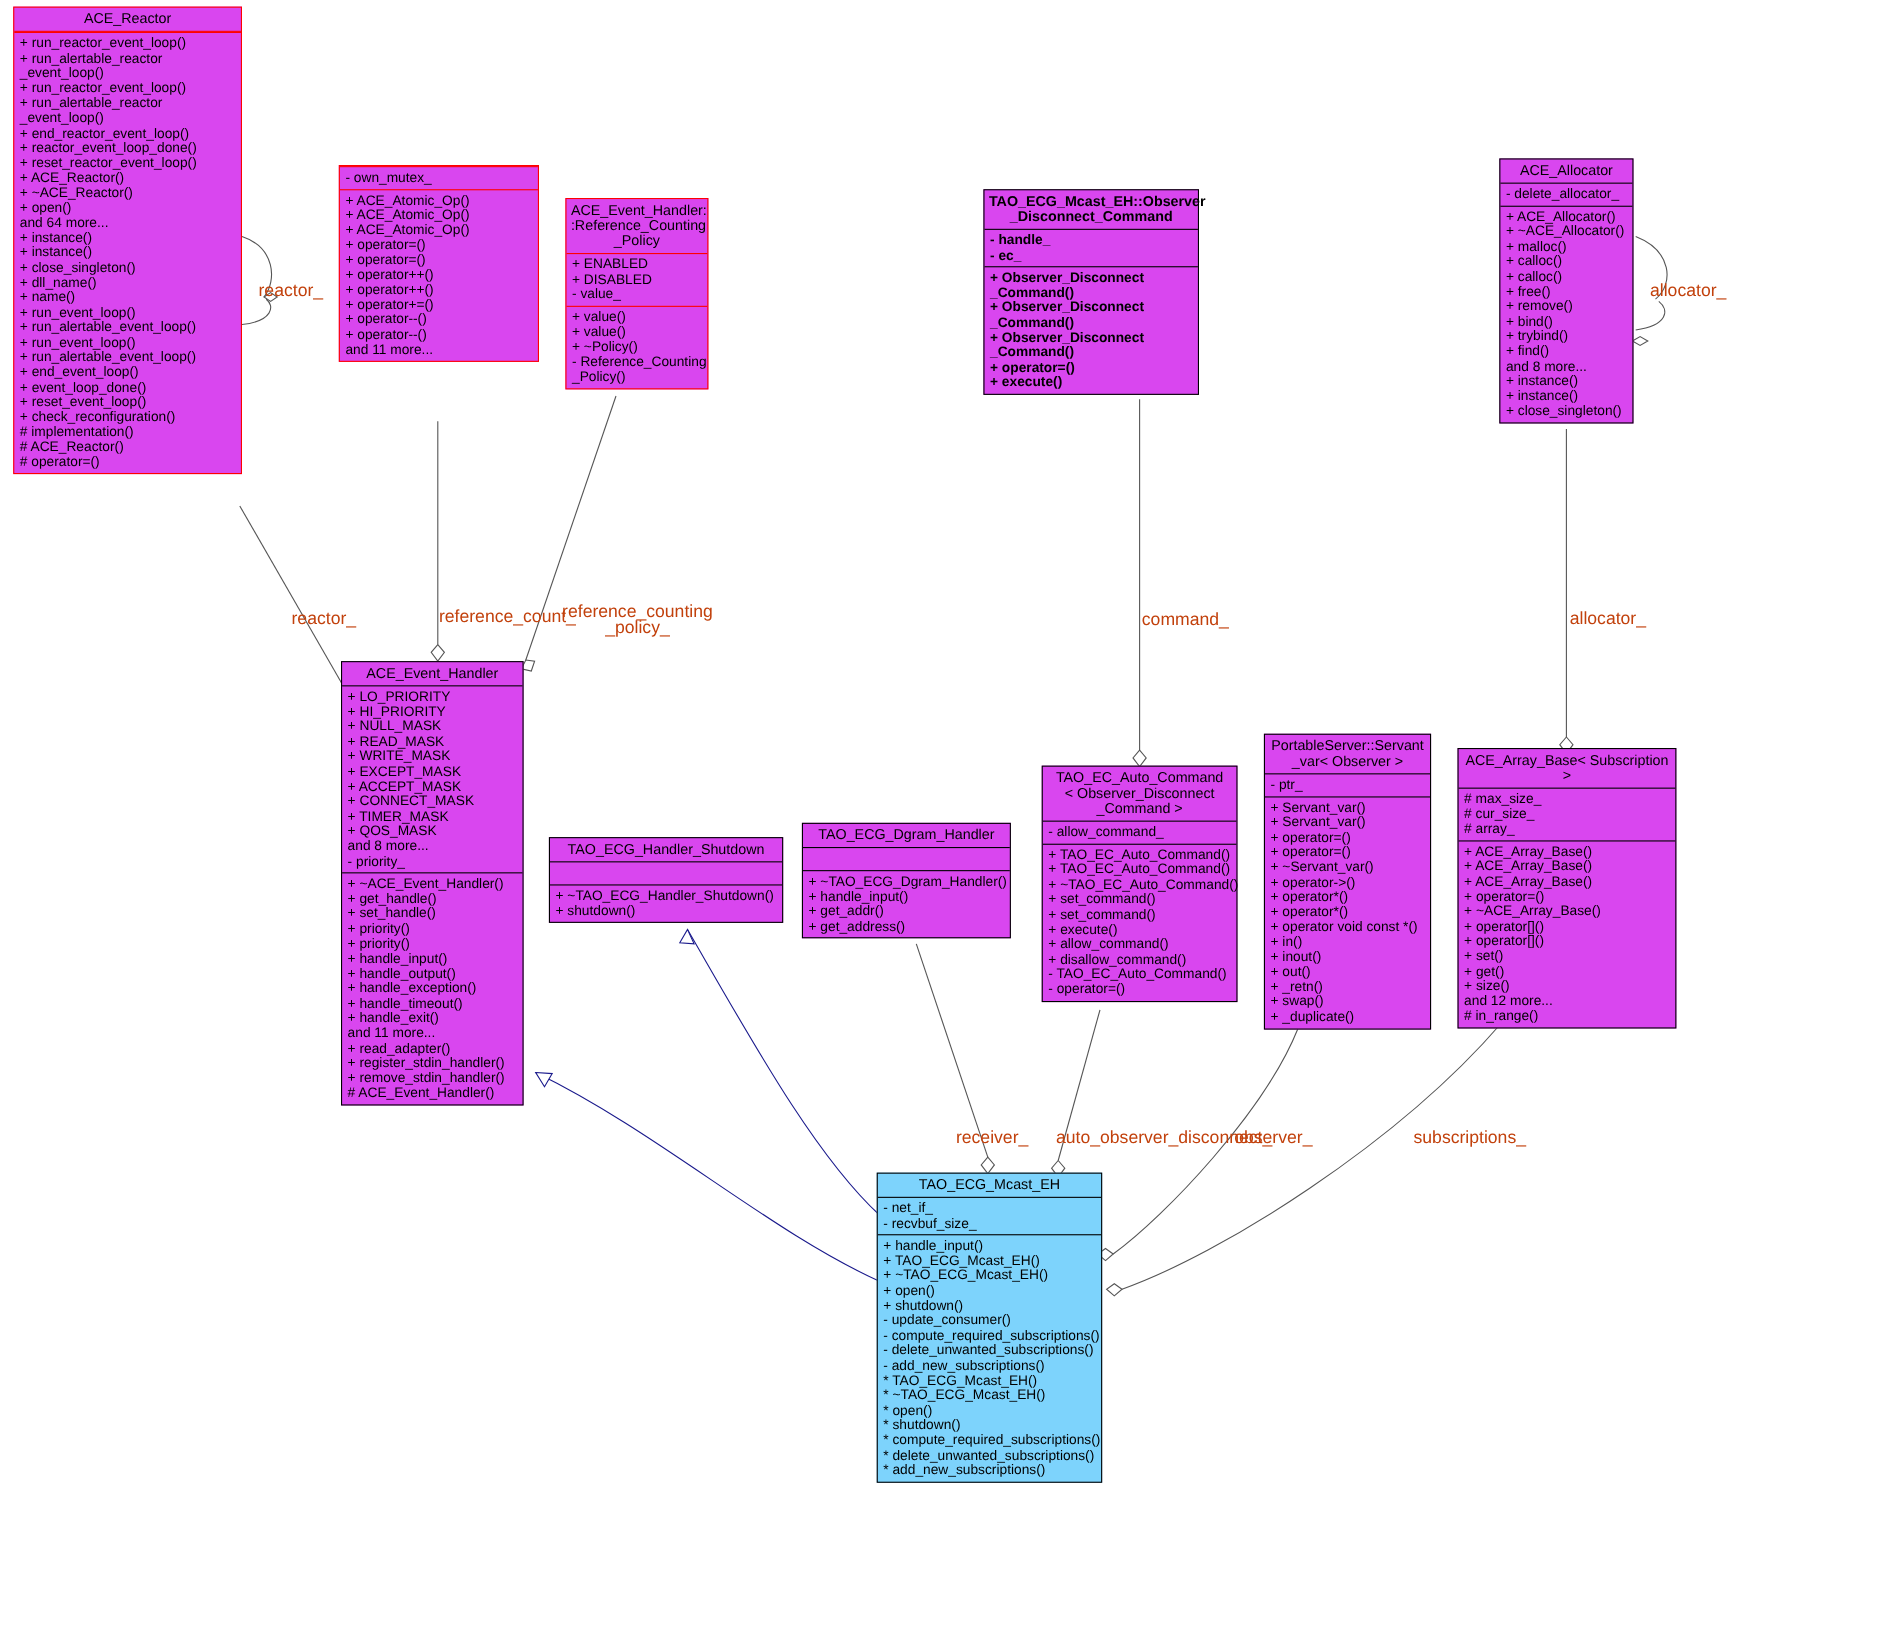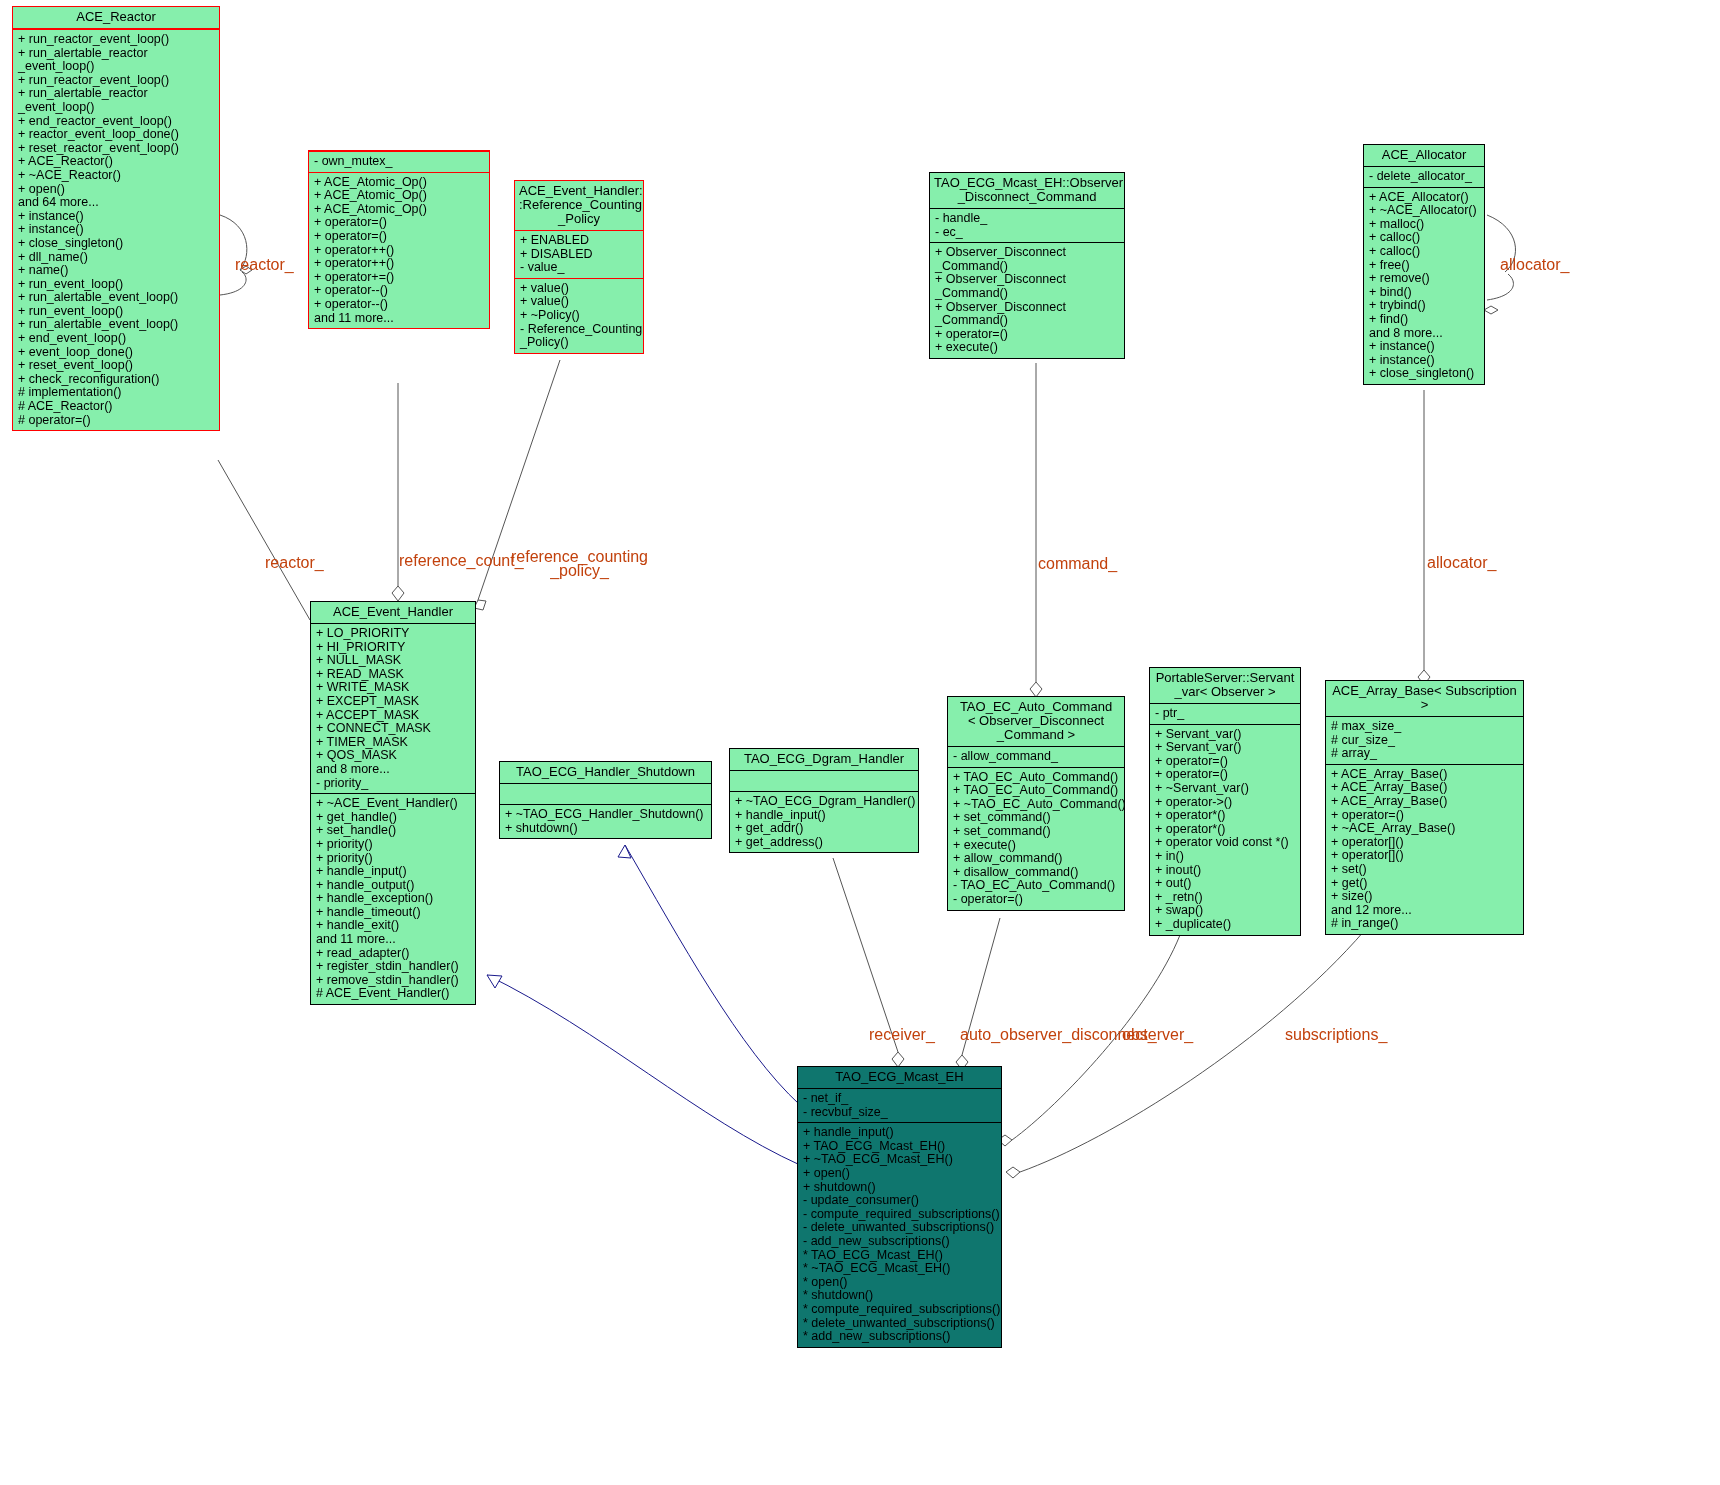--- a/index.html
+++ b/index.html
@@ -1,22 +1,22 @@
 <!DOCTYPE html>
 <html><head>
 <meta charset="utf-8">
 <style>
   html,body{margin:0;padding:0;background:#ffffff;}
   body{font-family:"Liberation Sans","DejaVu Sans",sans-serif;}
   #canvas{position:relative;width:1720px;height:1485px;background:#ffffff;overflow:hidden;}
   svg.edges{position:absolute;left:0;top:0;width:1720px;height:1485px;pointer-events:none;}
 
-  .uml{position:absolute;box-sizing:border-box;background:#86efac;border:1px solid #000;}
+  .uml{position:absolute;box-sizing:border-box;background:#d946ef;border:1px solid #000;}
   .uml.red{border:1px solid #ff0000;}
-  .uml.filled{background:#0f766e;}
+  .uml.filled{background:#7dd3fc;}
   .uml .title{font-size:13px;text-align:center;padding:3px 4px 4px 4px;line-height:14px;color:#000;}
   .uml .sep{height:1px;background:#000;}
   .uml.red .sep{background:#ff0000;}
   .uml .sect{padding:3px 4px 3px 5px;}
   .uml .sect div{font-size:12.5px;line-height:13.6px;white-space:pre;color:#000;}
   .uml .sect.empty{height:14px;}
 
   .edgelabel{position:absolute;font-size:16px;line-height:13.6px;color:#c2410c;white-space:pre;text-align:center;}
 </style>
 </head>
@@ -139,21 +139,21 @@
     <div class="sep"></div>
     <div class="sect">
         <div>+ value()</div>
         <div>+ value()</div>
         <div>+ ~Policy()</div>
         <div>- Reference_Counting</div>
         <div>_Policy()</div>
       </div>
   </div>
 
-  <div class="uml" style="left:929px;top:172px;width:196px;">
+  <div class="uml" style="left:894px;top:172px;width:196px;font-weight:bold;">
     <div class="title" style="white-space: pre-line;">TAO_ECG_Mcast_EH::Observer
 _Disconnect_Command</div>
     <div class="sep"></div>
     <div class="sect">
         <div>- handle_</div>
         <div>- ec_</div>
       </div>
     <div class="sep"></div>
     <div class="sect">
         <div>+ Observer_Disconnect</div>

